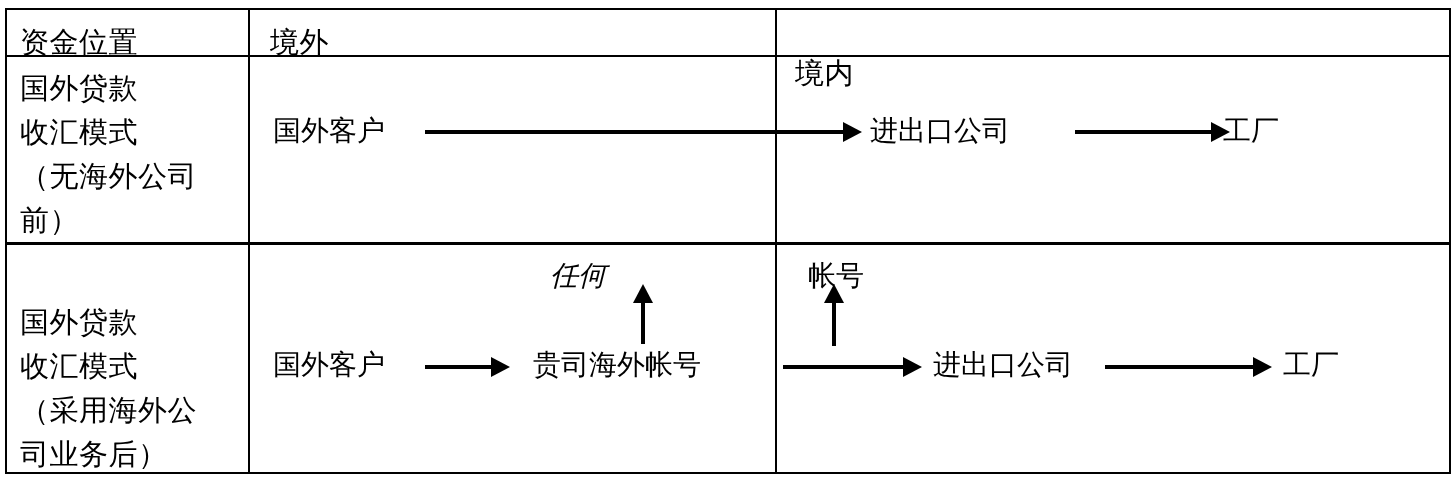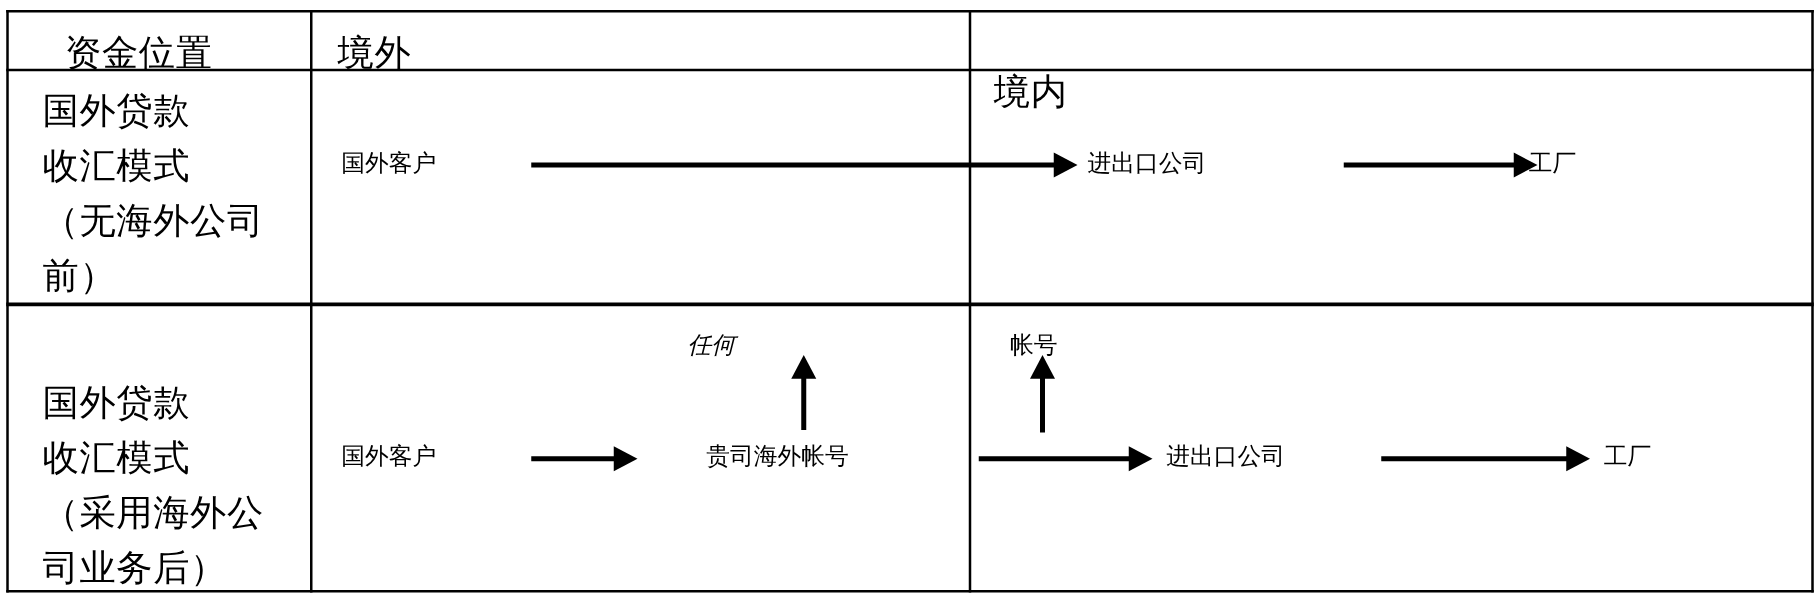--- a/index.html
+++ b/index.html
@@ -58,49 +58,48 @@
   
   .cell {
     position: absolute;
     font-size: 29px;
     line-height: 44px;
     white-space: pre;
     letter-spacing: 0.5px;
   }
 
   .hdr-label  { top: 12px; }
-  .hdr-c0 { left: 15px; margin-left: 32px; }
+  .hdr-c0 { left: 15px; }
   .hdr-c1 { left: 265px; }
   .hdr-c2 { left: 790px; margin-top: 31px; }
 
   .rowlabel {
     left: 15px;
     font-size: 29px;
     line-height: 44px;
-    margin-left: 14px;
   }
   .rowlabel.r1 { top: 58px; }
   .rowlabel.r2 { top: 292px; }
 
   .node {
     position: absolute;
-    font-size: 19px;
+    font-size: 28px;
     line-height: 34px;
     white-space: nowrap;
   }
 
   
   .n-r1-cust { left: 268px; top: 106px; }
   .n-r1-imex { left: 865px; top: 106px; }
   .n-r1-fact { left: 1218px; top: 106px; }
 
   
   .n-r2-any     { left: 545px; top: 251px; font-style: italic; }
   .n-r2-cust    { left: 268px; top: 340px; }
-  .n-r2-offacct { left: 528px; top: 340px; margin-left: 32px; }
+  .n-r2-offacct { left: 528px; top: 340px; }
   .n-r2-acct    { left: 803px; top: 251px; }
   .n-r2-imex    { left: 928px; top: 340px; }
   .n-r2-fact    { left: 1278px; top: 340px; }
 
   
   .arrow-h {
     position: absolute;
     height: 4px;
     background: #000000;
   }

